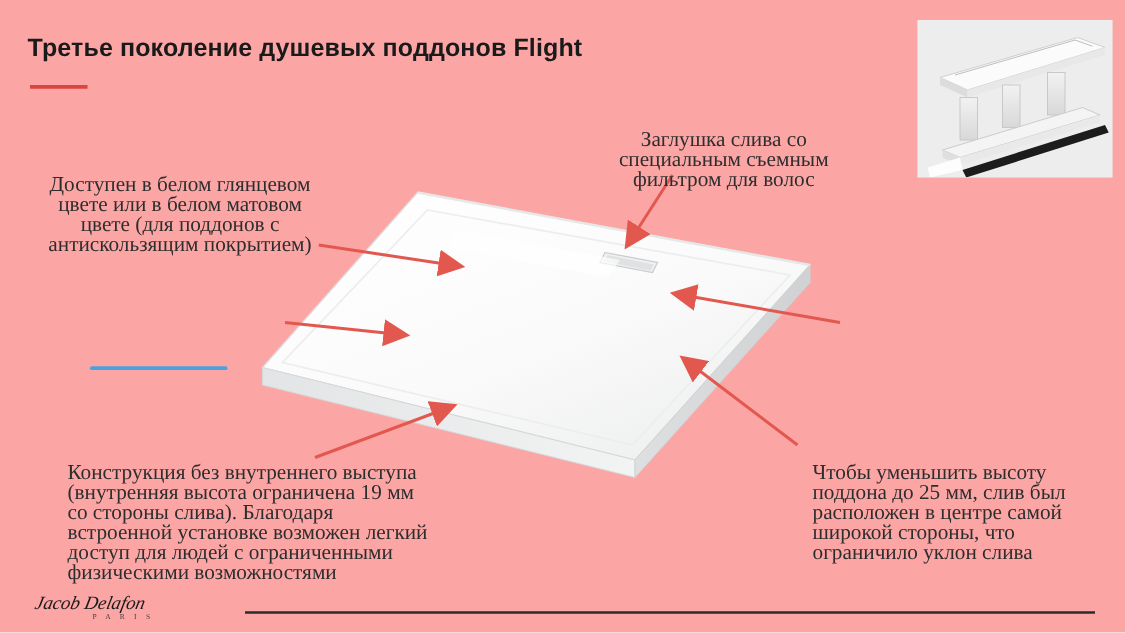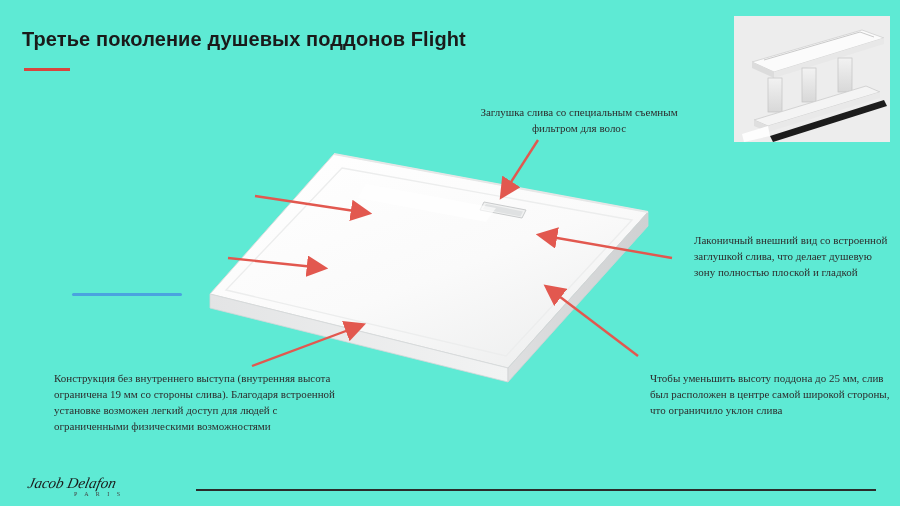--- a/index.html
+++ b/index.html
@@ -4,21 +4,21 @@
 <style>
   html, body {
     margin: 0;
     padding: 0;
     background: #ffffff;
   }
   #slide {
     position: relative;
     width: 900px;
     height: 506px;
-    background: #5eead4;
+    background: #fca5a5;
     overflow: hidden;
     font-family: "Liberation Serif", serif;
   }
   #title {
     position: absolute;
     left: 22px;
     top: 28px;
     font-family: "Liberation Sans", sans-serif;
     font-size: 20px;
     font-weight: bold;
@@ -29,21 +29,21 @@
     position: absolute;
     left: 24px;
     top: 68px;
     width: 46px;
     height: 3px;
     background: #d9453f;
   }
   .callout {
     position: absolute;
     font-family: "Liberation Serif", serif;
-    font-size: 11px;
+    font-size: 17px;
     line-height: 16px;
     color: #2d2d2d;
   }
   .callout.center { text-align: center; }
   .callout.left { text-align: left; }
 
   #c-top      { left: 470px; top: 104px; width: 218px; }
   #c-left1    { left: 28px;  top: 140px; width: 232px; }
   #c-left2    { left: 18px;  top: 244px; width: 230px; }
   #c-right1   { left: 694px; top: 232px; width: 196px; }
@@ -232,21 +232,21 @@
 
       <line x1="672" y1="258" x2="540" y2="235"></line>
 
       <line x1="638" y1="356" x2="547" y2="287"></line>
 
       <line x1="252" y1="366" x2="362" y2="325"></line>
     </g>
   </svg>
 
   <div class="callout center" id="c-top">Заглушка слива со специальным съемным фильтром для волос</div>
-  <div class="callout left" id="c-right1">Лаконичный внешний вид со встроенной заглушкой слива, что делает душевую зону полностью плоской и гладкой</div>
+  <div class="callout center" id="c-left1">Доступен в белом глянцевом цвете или в белом матовом цвете (для поддонов с антискользящим покрытием)</div>
   <div class="callout left" id="c-right2">Чтобы уменьшить высоту поддона до 25 мм, слив был расположен в центре самой широкой стороны, что ограничило уклон слива</div>
   <div class="callout left" id="c-bottom">Конструкция без внутреннего выступа (внутренняя высота ограничена 19 мм со стороны слива). Благодаря встроенной установке возможен легкий доступ для людей с ограниченными физическими возможностями</div>
 
   <div id="biocote">
     <div class="bc-rule"></div>
   </div>
 
   <div id="footer-rule"></div>
   <div id="signature">
     <span class="sig-name">Jacob Delafon</span>

